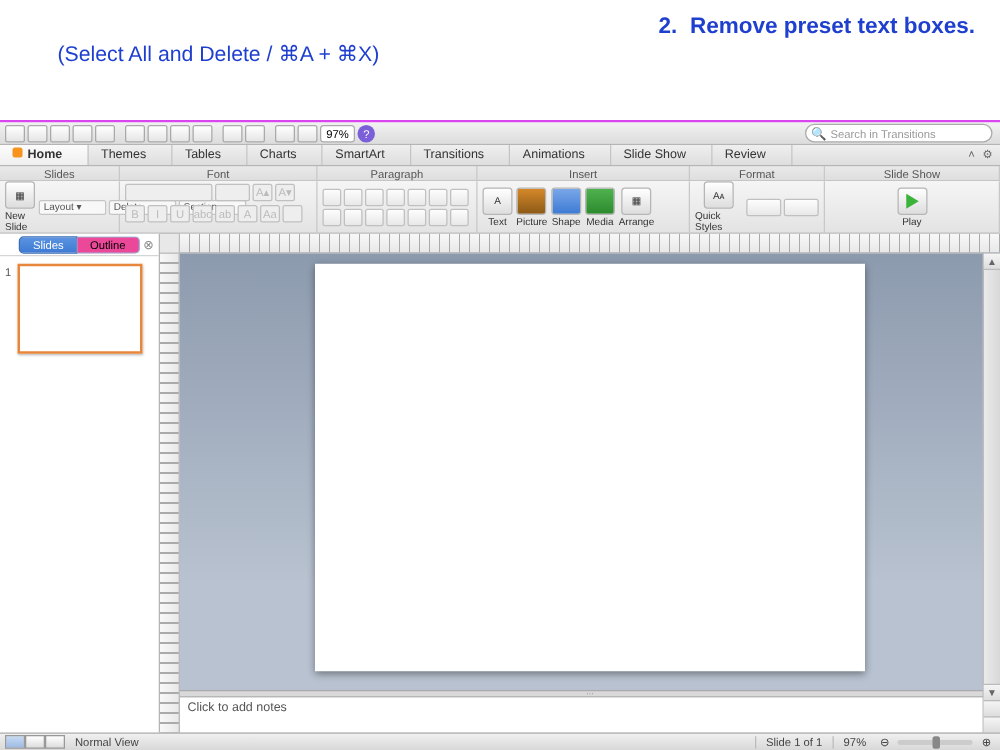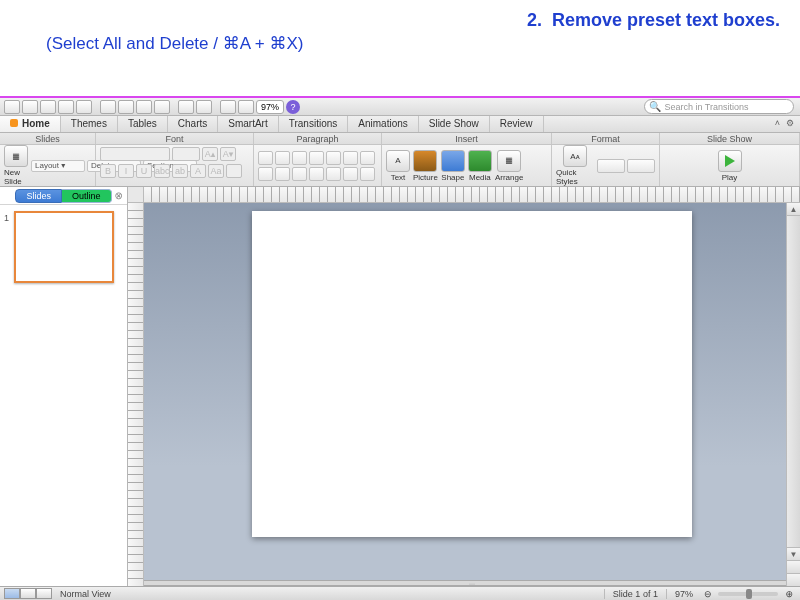--- a/index.html
+++ b/index.html
@@ -13,21 +13,21 @@
 
 .toolbar { height: 18px; background: linear-gradient(#f2f2f2,#dcdcdc); border-bottom: 1px solid #b5b5b5; display: flex; align-items: center; padding: 0 4px; gap: 2px; position: relative; }
 .tb-ico { width: 16px; height: 14px; border: 1px solid #aaa; border-radius: 2px; background: linear-gradient(#fff,#e5e5e5); font-size: 8px; }
 .tb-sep { width: 4px; }
 .zoom-pill { font-size: 9px; padding: 1px 4px; background: #fff; border: 1px solid #aaa; border-radius: 3px; }
 .help-ico { width: 14px; height: 14px; border-radius: 50%; background: #7b5fd9; color: #fff; font-size: 9px; text-align: center; line-height: 14px; }
 .search-box { position: absolute; right: 6px; top: 1px; width: 150px; height: 15px; border: 1px solid #aaa; border-radius: 9px; background: #fff; font-size: 9px; display: flex; align-items: center; padding-left: 4px; color: #999; }
 .mag { margin-right: 3px; font-size: 10px; color: #777; }
 
 .ribbon-tabs { height: 17px; background: linear-gradient(#efefef,#dedede); display: flex; border-bottom: 1px solid #b5b5b5; position: relative; }
-.rtab { font-size: 10px; padding: 2px 10px 0 10px; color: #333; border-right: 1px solid #c5c5c5; cursor: default; }
+.rtab { font-size: 10px; padding: 2px 20px 0 10px; color: #333; border-right: 1px solid #c5c5c5; cursor: default; }
 .rtab.active { background: linear-gradient(#fcfcfc,#efefef); font-weight: bold; }
 .home-dot { display: inline-block; width: 8px; height: 8px; background: #f7941e; border-radius: 2px; margin-right: 4px; vertical-align: 0px; }
 .rib-ctrls { position: absolute; right: 6px; top: 2px; font-size: 9px; color: #666; display: flex; gap: 6px; }
 
 .group-labels { height: 12px; background: linear-gradient(#e9e9e9,#dedede); display: flex; font-size: 9px; color: #555; border-bottom: 1px solid #c5c5c5; }
 .glabel { text-align: center; border-right: 1px solid #c8c8c8; line-height: 12px; }
 
 .ribbon-body { height: 42px; background: linear-gradient(#f5f5f5,#e3e3e3); display: flex; border-bottom: 1px solid #b0b0b0; }
 .rgroup { border-right: 1px solid #c8c8c8; display: flex; align-items: center; padding: 2px 4px; gap: 3px; }
 .bigbtn { display: flex; flex-direction: column; align-items: center; font-size: 8px; color: #333; gap: 1px; }
@@ -39,21 +39,21 @@
 .fico.dis { color: #bbb; background: #eee; }
 .para-grid { display: flex; flex-direction: column; gap: 2px; }
 .para-row { display: flex; gap: 2px; }
 .pico { width: 15px; height: 14px; border: 1px solid #c0c0c0; border-radius: 2px; background: linear-gradient(#fdfdfd,#e8e8e8); }
 .play { width: 0; height: 0; border-left: 10px solid #3cb43c; border-top: 6px solid transparent; border-bottom: 6px solid transparent; }
 
 .content { position: absolute; top: 89px; left: 0; right: 0; bottom: 14px; display: flex; }
 
 .side { width: 128px; background: #fff; border-right: 1px solid #b5b5b5; display: flex; flex-direction: column; }
 .side-tabs { height: 18px; display: flex; align-items: center; justify-content: center; gap: 0; padding: 2px; border-bottom: 1px solid #d5d5d5; position: relative; }
-.stab { font-size: 9px; padding: 1px 10px; border: 1px solid #9bb4d6; background: #22c55e; }
+.stab { font-size: 9px; padding: 1px 10px; border: 1px solid #9bb4d6; background: #ec4899; }
 .stab.active { background: linear-gradient(#5b93e0,#3d7bd4); color: #fff; border-color: #3a6db8; }
 .stab.left { border-radius: 4px 0 0 4px; }
 .stab.right { border-radius: 0 4px 4px 0; border-left: none; }
 .side-close { position: absolute; right: 4px; font-size: 10px; color: #888; }
 .thumbs { flex: 1; padding: 6px 4px; display: flex; }
 .tnum { font-size: 9px; color: #555; width: 10px; padding-top: 2px; }
 .thumb { width: 100px; height: 72px; background: #fff; border: 2px solid #e8873b; box-shadow: 0 1px 2px rgba(0,0,0,0.3); }
 
 .editor { flex: 1; background: linear-gradient(#8a98ac,#b8c2d0 70%); display: flex; flex-direction: column; position: relative; }
 .ruler-h { height: 16px; background: linear-gradient(#f8f8f8,#e8e8e8); border-bottom: 1px solid #bbb; margin-left: 16px; position: relative; overflow: hidden; }
@@ -252,20 +252,21 @@
     </div>
 
     <div class="editor">
       <div class="ruler-corner"></div>
       <div class="ruler-h"></div>
       <div class="ruler-v"></div>
       <div class="canvas-wrap">
         <div class="slide"></div>
       </div>
       <div class="splitter">⋯</div>
+      <div class="notes">Click to add notes</div>
       <div class="scroll-v">
         <div class="sc-arrow">▲</div>
         <div class="sc-arrow bot">▼</div>
         <div class="sc-mini sc-mini2"></div>
         <div class="sc-mini"></div>
       </div>
     </div>
   </div>
 
   <div class="status">

